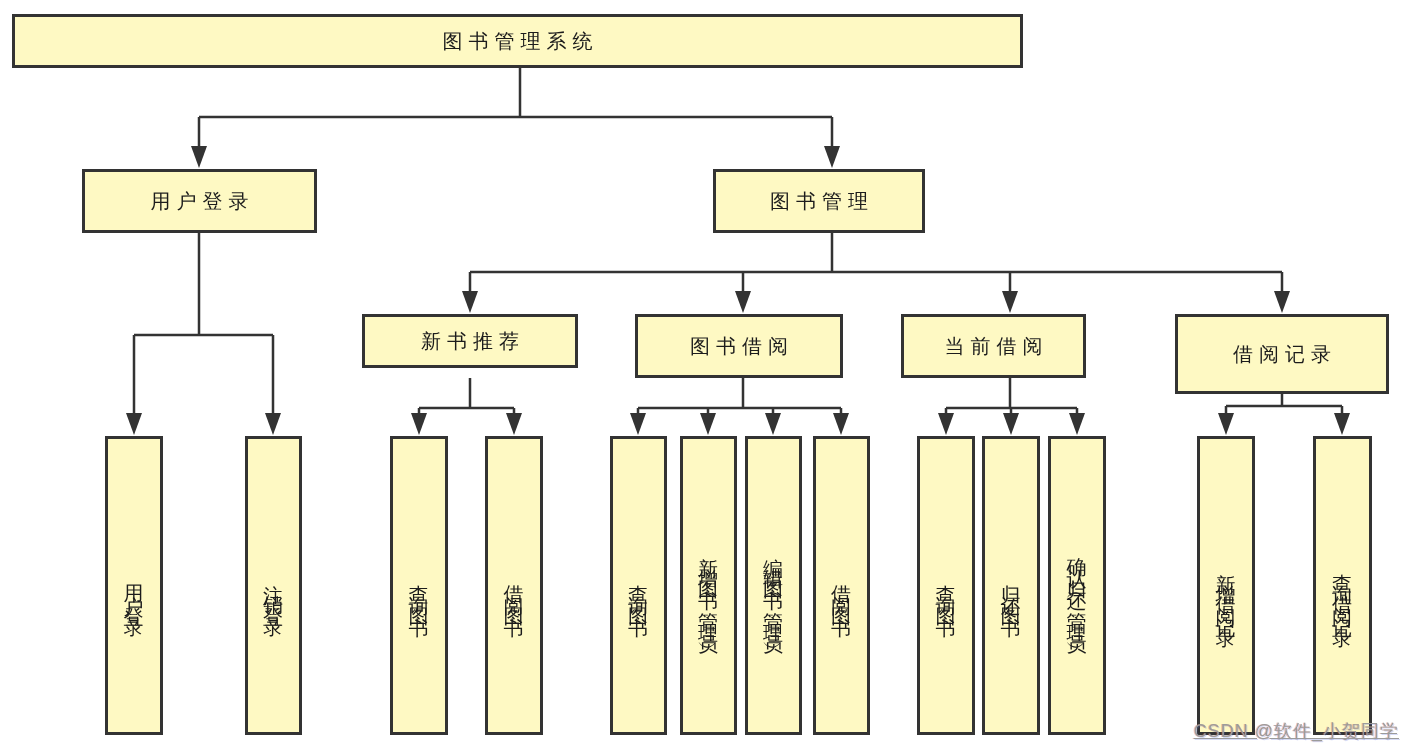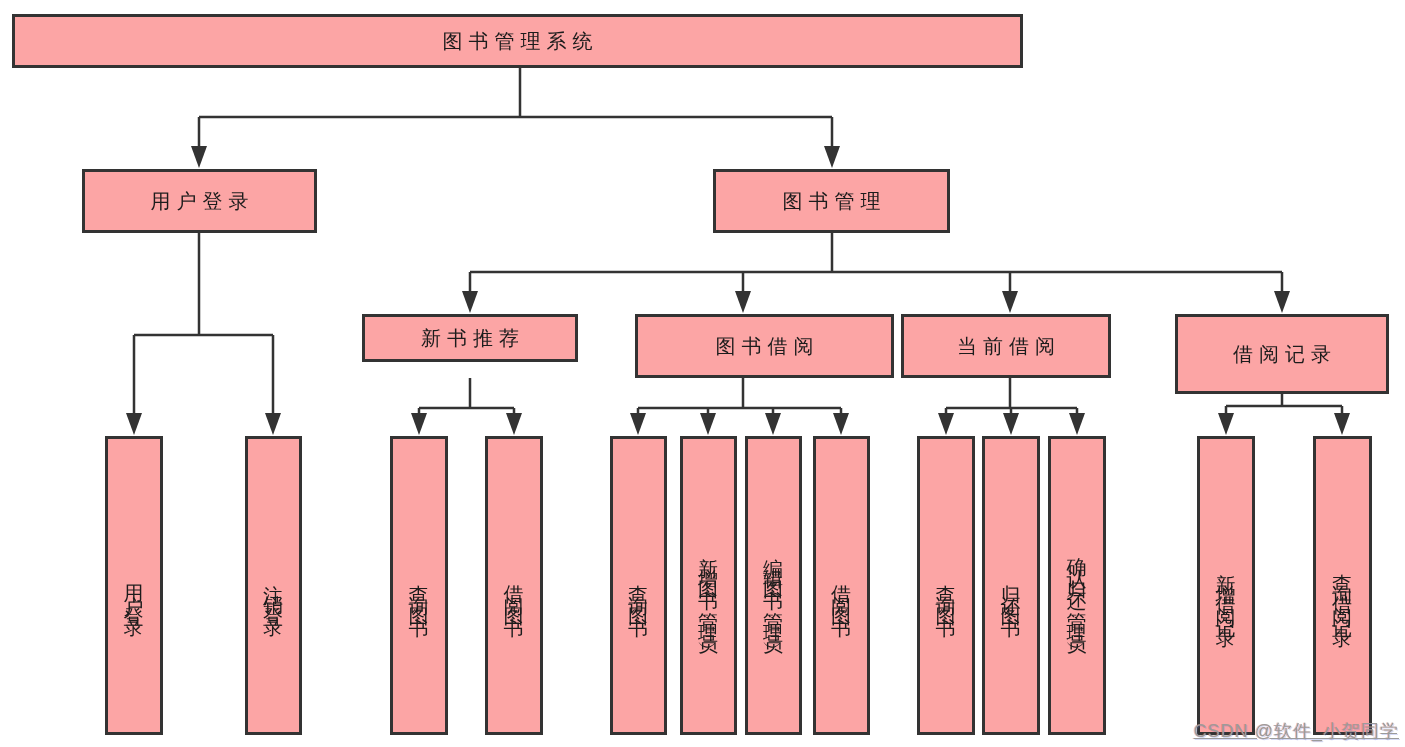--- a/index.html
+++ b/index.html
@@ -14,21 +14,21 @@
   svg.connectors {
     position: absolute;
     left: 0; top: 0;
     width: 1405px; height: 747px;
     z-index: 1;
   }
   .box {
     position: absolute;
     box-sizing: border-box;
     border: 3px solid #333333;
-    background: #fca5a5;
+    background: #fef9c3;
     display: flex;
     align-items: center;
     justify-content: center;
     z-index: 2;
   }
   .box .lbl {
     font-size: 20px;
     letter-spacing: 6px;
     padding-left: 6px;       
     color: #1c1c1c;
@@ -103,31 +103,31 @@
     </g>
   </svg>
 
   <div class="box" style="left:12px;top:14px;width:1011px;height:54px">
     <span class="lbl">图书管理系统</span>
   </div>
 
   <div class="box" style="left:82px;top:169px;width:235px;height:64px">
     <span class="lbl">用户登录</span>
   </div>
-  <div class="box" style="left:713px;top:169px;width:237px;height:64px">
+  <div class="box" style="left:713px;top:169px;width:212px;height:64px">
     <span class="lbl">图书管理</span>
   </div>
 
-  <div class="box" style="left:362px;top:314px;width:216px;height:48px">
+  <div class="box" style="left:362px;top:314px;width:216px;height:54px">
     <span class="lbl">新书推荐</span>
   </div>
-  <div class="box" style="left:635px;top:314px;width:259px;height:64px">
+  <div class="box" style="left:635px;top:314px;width:208px;height:64px">
     <span class="lbl">图书借阅</span>
   </div>
-  <div class="box" style="left:901px;top:314px;width:210px;height:64px">
+  <div class="box" style="left:901px;top:314px;width:185px;height:64px">
     <span class="lbl">当前借阅</span>
   </div>
   <div class="box" style="left:1175px;top:314px;width:214px;height:80px">
     <span class="lbl">借阅记录</span>
   </div>
 
   <div class="box leaf" style="left:105px;top:436px;width:58px;height:299px">
     <span class="lbl">用户登录</span>
   </div>
   <div class="box leaf" style="left:245px;top:436px;width:57px;height:299px">

